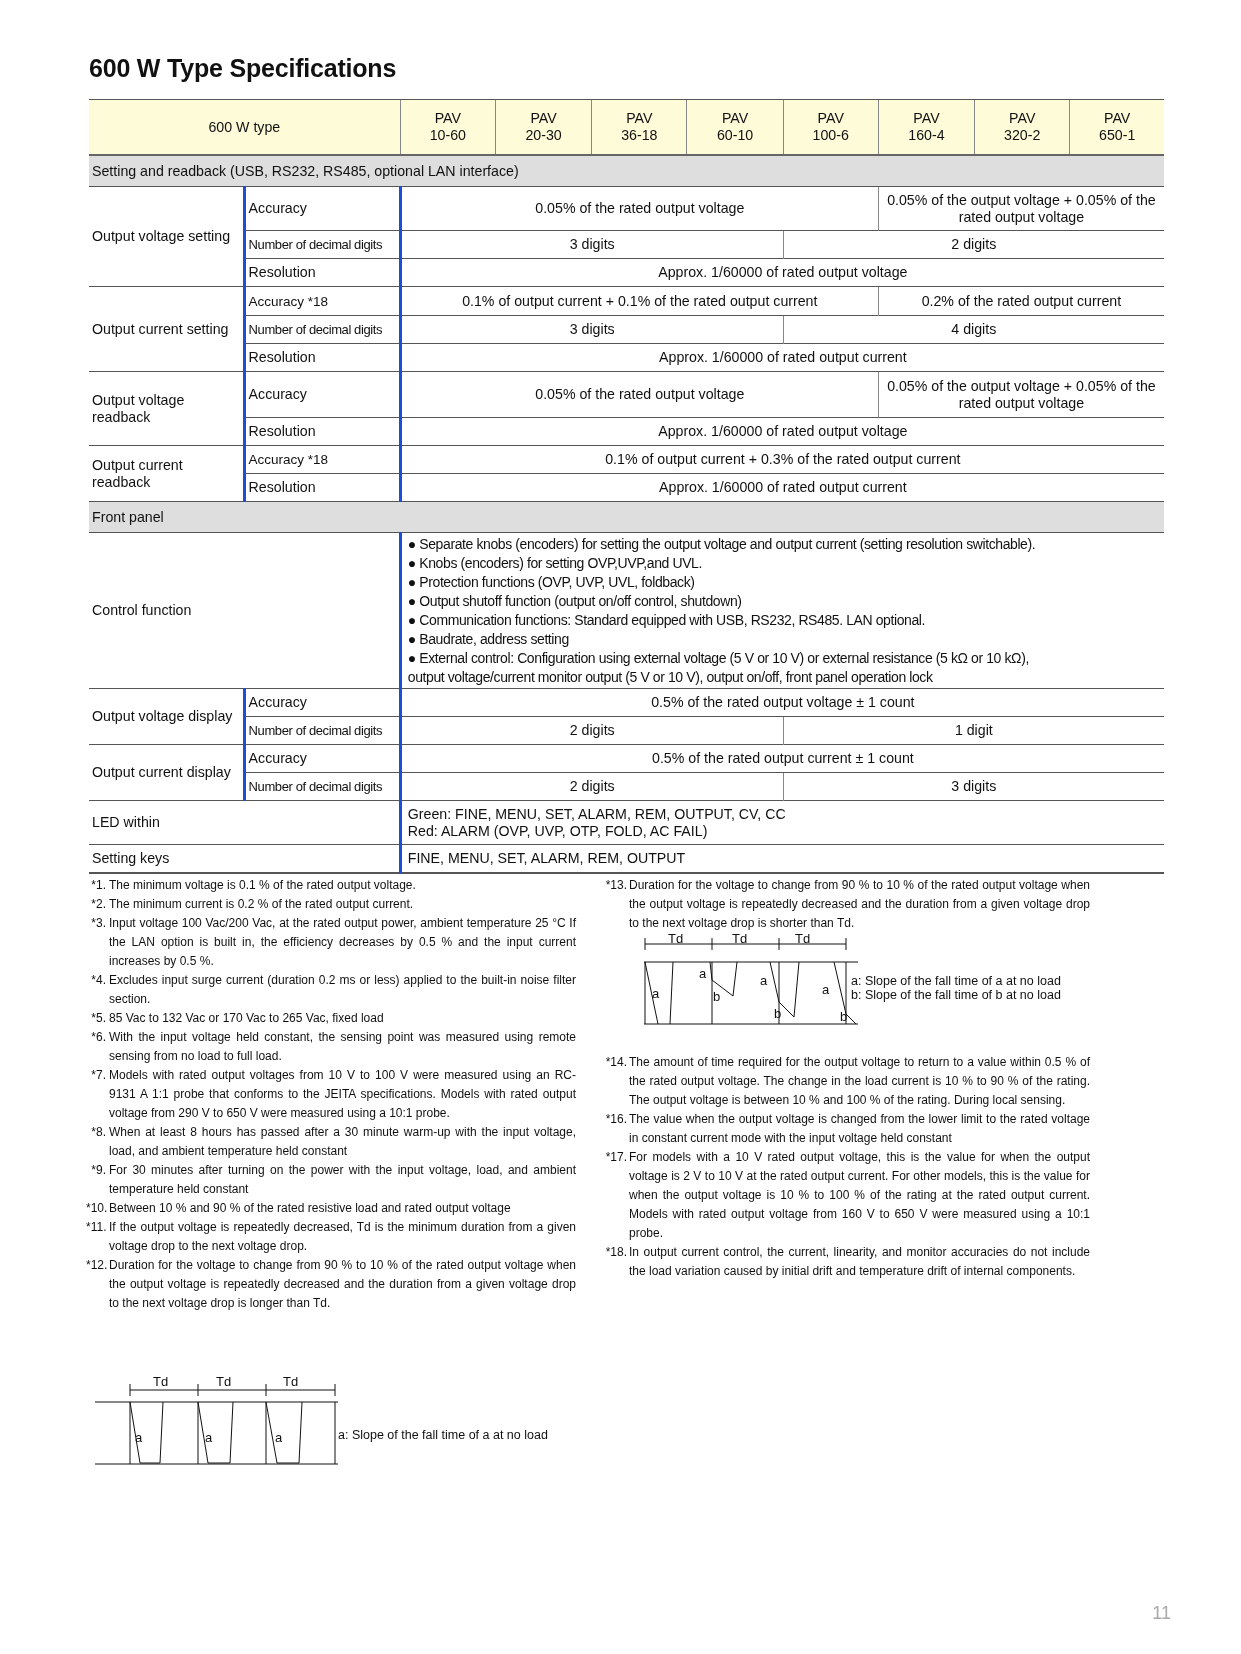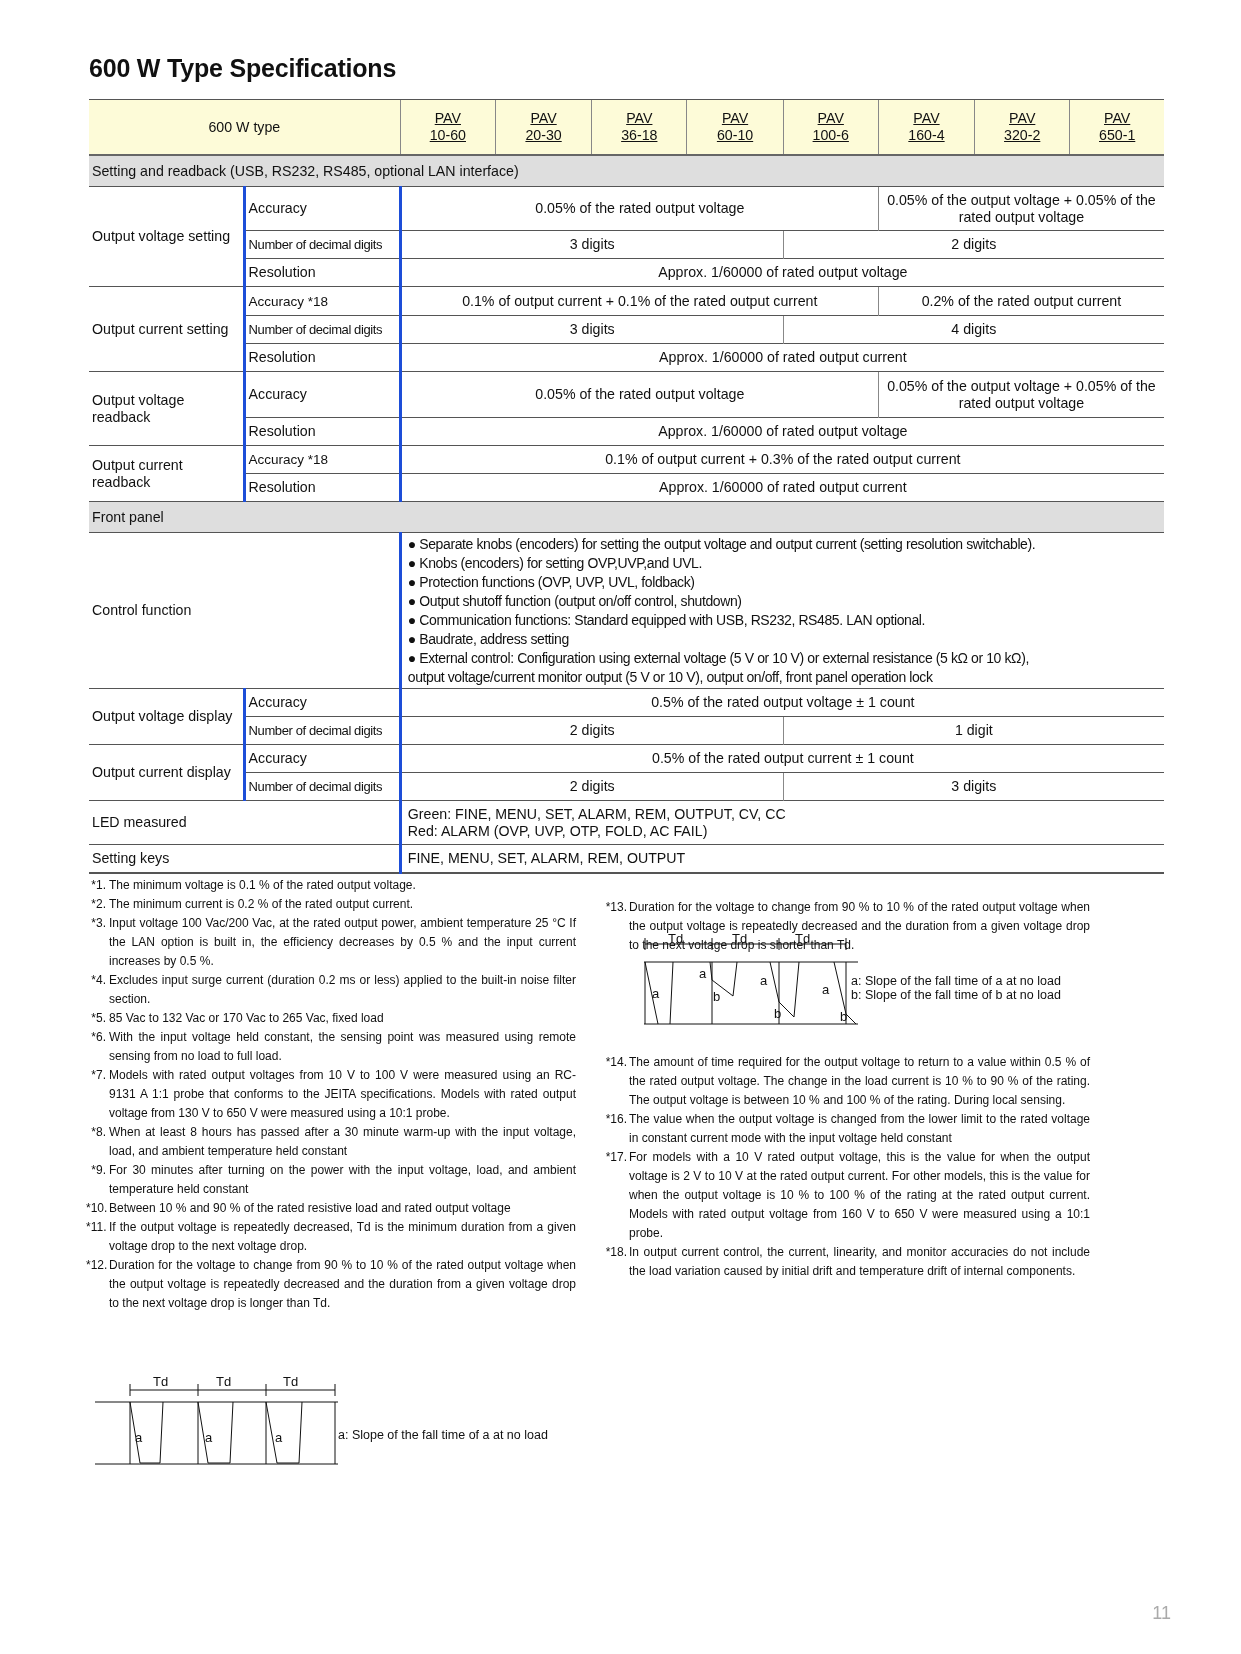--- a/index.html
+++ b/index.html
@@ -1,21 +1,21 @@
 <!DOCTYPE html>
 <html><head>
 <meta charset="utf-8">
 <style>
   html, body { margin:0; padding:0; background:#fff; }
   body { width:1241px; height:1654px; position:relative; font-family:"Liberation Sans", sans-serif; color:#111; overflow:hidden; }
   .title { position:absolute; left:89px; top:54px; font-size:25px; font-weight:bold; letter-spacing:-0.2px;text-align:right; }
   table.spec { position:absolute; left:89px; top:99px; width:1075px; border-collapse:collapse; font-size:14.2px; }
   table.spec td { border-top:1.5px solid #555; padding:0 3px; vertical-align:middle; line-height:17px; }
   .hdr td { background:#fdfbd8; border-top:2px solid #666; border-bottom:2px solid #666; text-align:center; height:54px; }
-  .hdr td + td { border-left:1px solid #888;text-decoration:underline; }
+  .hdr td + td { border-left:1px solid #888; }
   .sec td { background:#dedede; height:30px; padding-left:4px; }
   .c { text-align:center; }
   .vl { border-left:3px solid #1d4ed8; }
   .vlg { border-left:1px solid #888; }
   .sub { font-size:13.5px; }
   .cond { font-size:13px; letter-spacing:-0.4px; }
   .bl { text-align:left; padding-left:6px !important; line-height:19px !important; }
   .last td { border-bottom:2px solid #555; }
   .notes { position:absolute; font-size:12px; line-height:19px; color:#111; }
   .note { display:flex; }
@@ -145,21 +145,21 @@
     <td class="vl">Accuracy</td>
     <td colspan="8" class="c vl">0.5% of the rated output current ± 1 count</td>
   </tr>
   <tr style="height:28px">
     <td class="vl cond">Number of decimal digits</td>
     <td colspan="4" class="c vl">2 digits</td>
     <td colspan="4" class="c vlg">3 digits</td>
   </tr>
 
   <tr style="height:44px">
-    <td colspan="2">LED measured</td>
+    <td colspan="2">LED within</td>
     <td colspan="8" class="vl bl" style="line-height:17px !important">
       <div>Green: FINE, MENU, SET, ALARM, REM, OUTPUT, CV, CC</div>
       <div>Red: ALARM (OVP, UVP, OTP, FOLD, AC FAIL)</div>
     </td>
   </tr>
 
   <tr class="last" style="height:28px">
     <td colspan="2">Setting keys</td>
     <td colspan="8" class="vl bl">FINE, MENU, SET, ALARM, REM, OUTPUT</td>
   </tr>
@@ -186,21 +186,21 @@
   <div class="note">
       <span class="nk" style="width:20px">*5.</span>
       <span class="nt" style="padding-left:3px">85 Vac to 132 Vac or 170 Vac to 265 Vac, fixed load</span>
     </div>
   <div class="note">
       <span class="nk" style="width:20px">*6.</span>
       <span class="nt" style="padding-left:3px">With the input voltage held constant, the sensing point was measured using remote sensing from no load to full load.</span>
     </div>
   <div class="note">
       <span class="nk" style="width:20px">*7.</span>
-      <span class="nt" style="padding-left:3px">Models with rated output voltages from 10 V to 100 V were measured using an RC-9131 A 1:1 probe that conforms to the JEITA specifications. Models with rated output voltage from 130 V to 650 V were measured using a 10:1 probe.</span>
+      <span class="nt" style="padding-left:3px">Models with rated output voltages from 10 V to 100 V were measured using an RC-9131 A 1:1 probe that conforms to the JEITA specifications. Models with rated output voltage from 290 V to 650 V were measured using a 10:1 probe.</span>
     </div>
   <div class="note">
       <span class="nk" style="width:20px">*8.</span>
       <span class="nt" style="padding-left:3px">When at least 8 hours has passed after a 30 minute warm-up with the input voltage, load, and ambient temperature held constant</span>
     </div>
   <div class="note">
       <span class="nk" style="width:20px">*9.</span>
       <span class="nt" style="padding-left:3px">For 30 minutes after turning on the power with the input voltage, load, and ambient temperature held constant</span>
     </div>
   <div class="note">
@@ -244,21 +244,21 @@
     <text x="58" y="14">Td</text>
     <text x="121" y="14">Td</text>
     <text x="188" y="14">Td</text>
     <text x="40" y="70">a</text>
     <text x="110" y="70">a</text>
     <text x="180" y="70">a</text>
   </g>
   <text x="243" y="67" font-size="12.5" fill="#111">a: Slope of the fall time of a at no load</text>
 </svg>
 
-<div class="notes" style="left:602px; top:876px; width:488px;margin-top:22px;">
+<div class="notes" style="left:602px; top:876px; width:488px;">
   <div class="note">
       <span class="nk" style="width:25px">*13.</span>
       <span class="nt" style="padding-left:2px">Duration for the voltage to change from 90 % to 10 % of the rated output voltage when the output voltage is repeatedly decreased and the duration from a given voltage drop to the next voltage drop is shorter than Td.</span>
     </div>
 </div>
 
 <svg style="position:absolute; left:644px; top:932px;" width="500" height="100">
   <g stroke="#111" stroke-width="1" fill="none">
     <line x1="1" y1="6" x2="1" y2="18"></line>
       <line x1="68" y1="6" x2="68" y2="18"></line>

